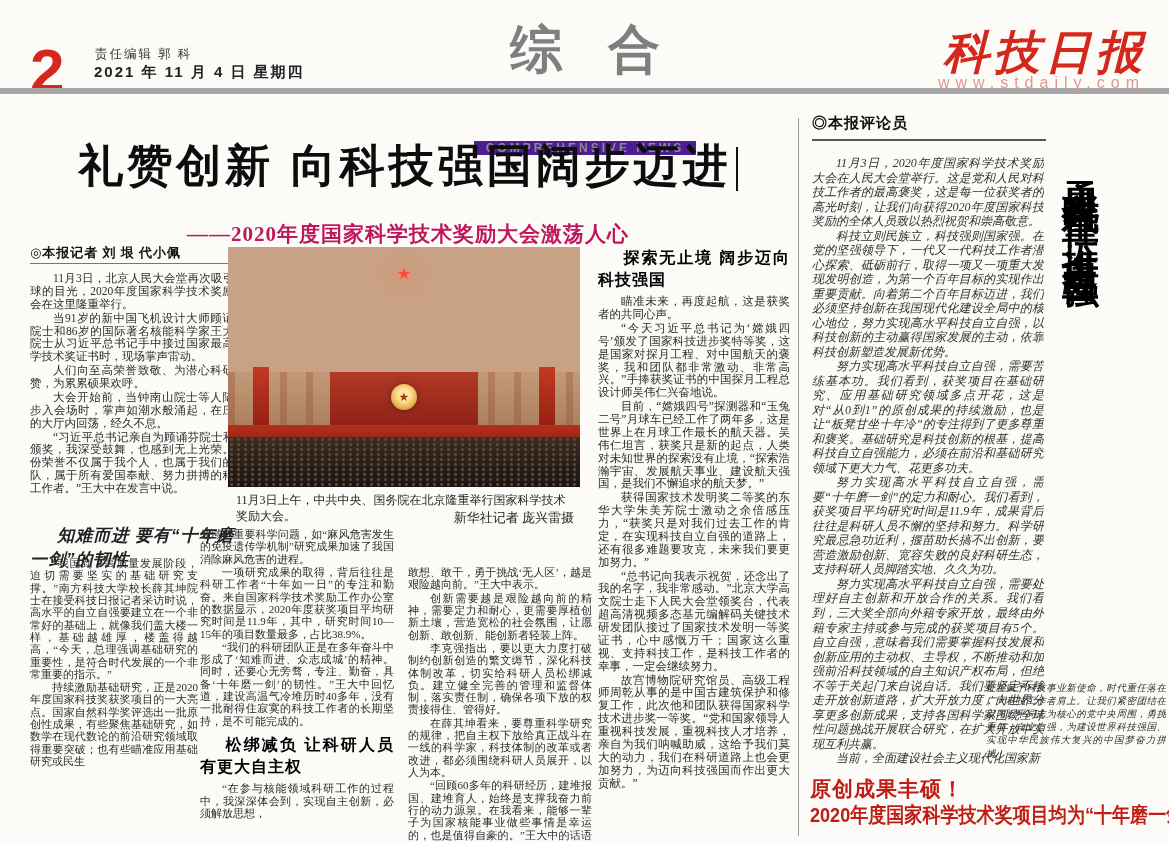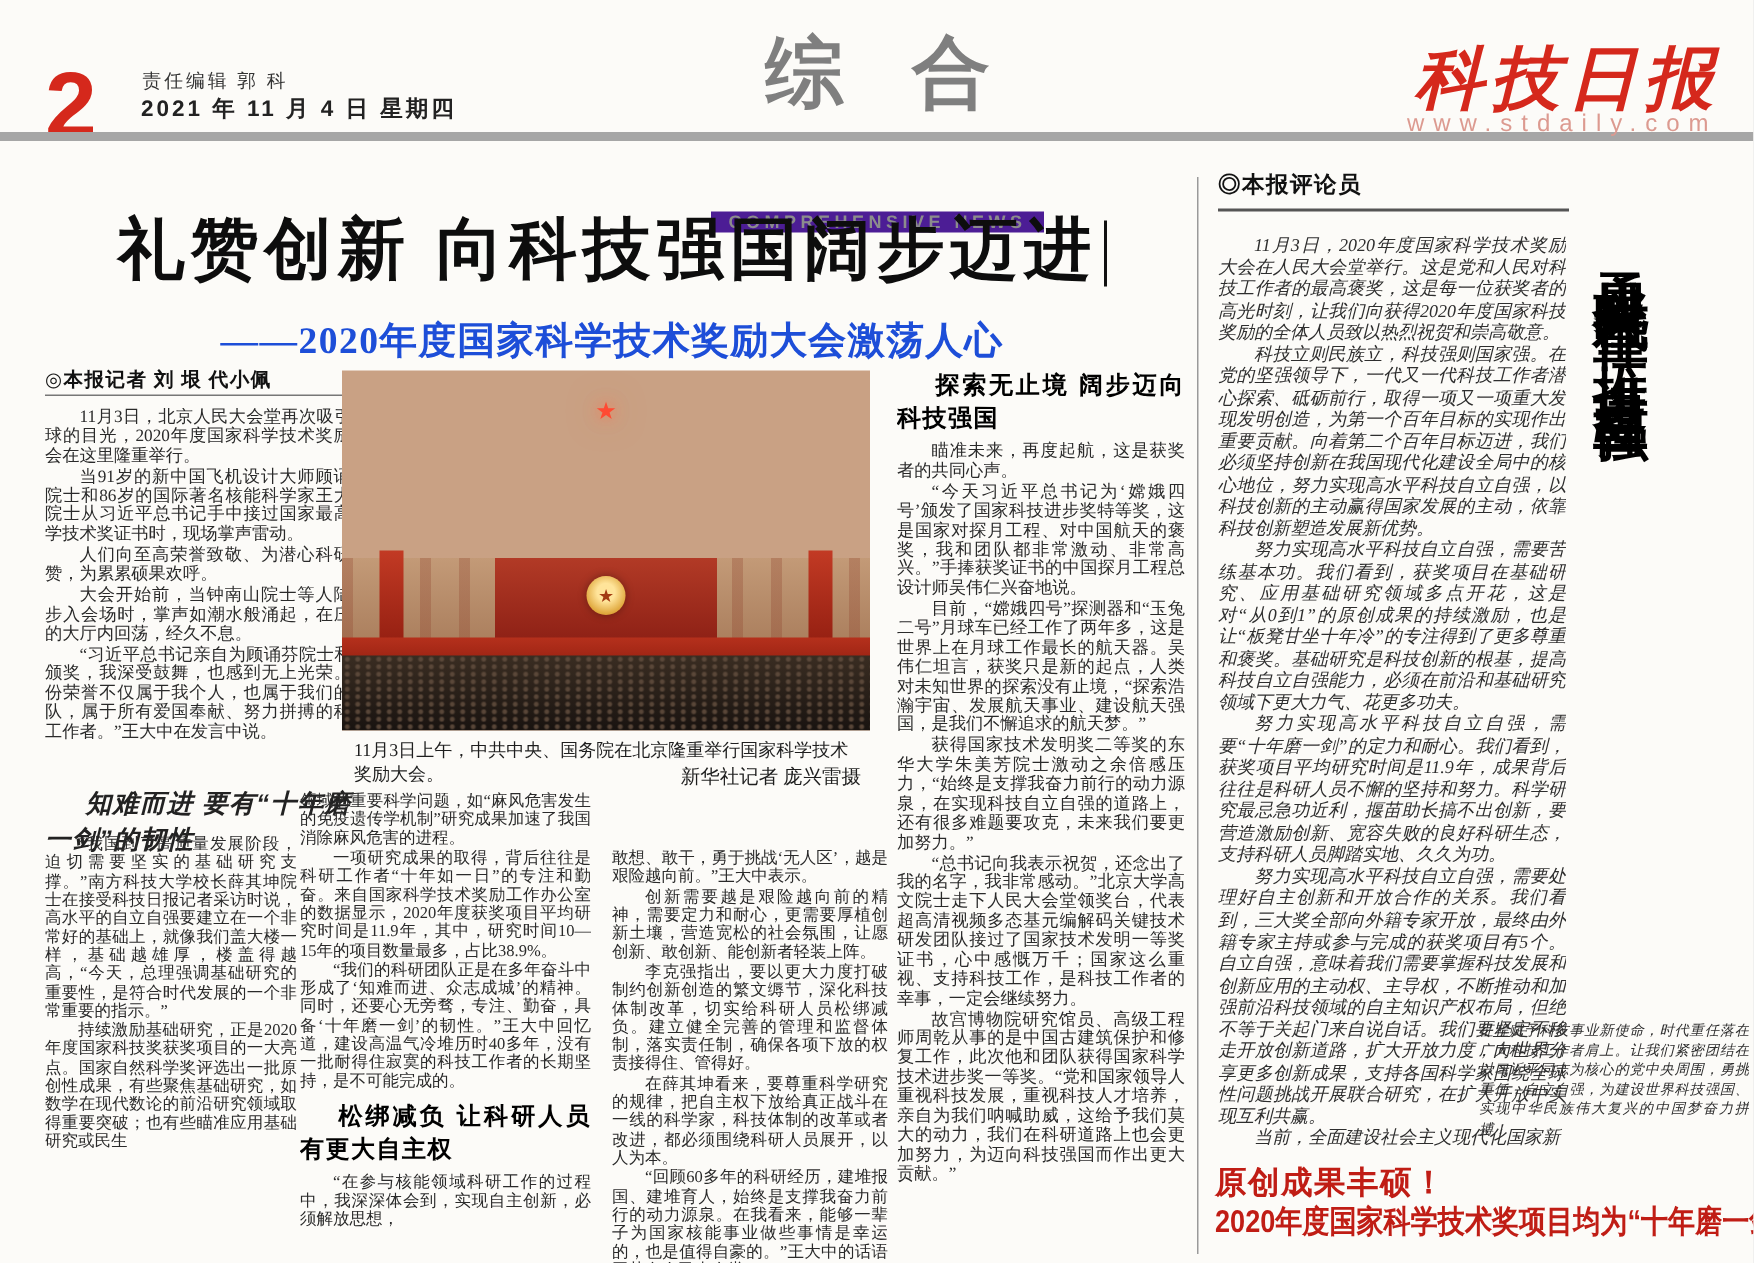--- a/index.html
+++ b/index.html
@@ -33,22 +33,22 @@
     font-style:italic;color:var(--accent);letter-spacing:5px;line-height:1.1;
     font-family:"Liberation Serif",serif;}
   .masthead-url{position:absolute;right:24px;top:74px;font-size:16px;color:#dc9a90;
     letter-spacing:6px;font-family:"Liberation Sans",sans-serif;}
   
   .headline{position:absolute;left:30px;top:140px;width:756px;text-align:center;
     font-family:"Liberation Sans",sans-serif;font-size:45px;font-weight:900;color:#0d0d0d;
     letter-spacing:4px;line-height:1.15;white-space:nowrap;}
   .headline-cursor{display:inline-block;width:2px;height:44px;background:#111;
     vertical-align:middle;margin-left:4px;}
-  .sub-headline{position:absolute;left:30px;top:210px;width:756px;text-align:center;
-    font-size:25px;font-weight:bold;color:#1d4ed8;letter-spacing:1px;}
+  .sub-headline{position:absolute;left:30px;top:220px;width:756px;text-align:center;
+    font-size:21px;font-weight:bold;color:#be185d;letter-spacing:1px;}
   .byline{position:absolute;left:30px;top:244px;width:216px;font-size:13px;font-weight:bold;
     color:#111;letter-spacing:1px;}
   .byline-rule{position:absolute;left:30px;top:263px;width:216px;height:1px;background:#777;}
   .body-col{position:absolute;font-size:11.5px;line-height:1.12;text-align:justify;
     overflow:hidden;color:#2a2a2a;}
   .body-col p{margin:0 0 1px 0;text-indent:2em;}
   .no-indent-first p:first-child{text-indent:0;}
   .col-subhead{font-family:"Liberation Sans",sans-serif;font-weight:bold;font-size:16px;
     line-height:1.35;color:#000;margin:7px 0 5px 0;text-indent:1.6em;letter-spacing:1px;}
   #col-top-left{left:30px;top:272px;width:216px;height:226px;}
@@ -192,21 +192,21 @@
       <p>“回顾60多年的科研经历，建堆报国、建堆育人，始终是支撑我奋力前行的动力源泉。在我看来，能够一辈子为国家核能事业做些事情是幸运的，也是值得自豪的。”王大中的话语回荡在人民大会堂。</p>
     </div>
 
   <div class="body-col" id="col-right">
     <div class="col-subhead">探索无止境 阔步迈向科技强国</div>
     <div>
 
     <p>瞄准未来，再度起航，这是获奖者的共同心声。</p>
         <p>“今天习近平总书记为‘嫦娥四号’颁发了国家科技进步奖特等奖，这是国家对探月工程、对中国航天的褒奖，我和团队都非常激动、非常高兴。”手捧获奖证书的中国探月工程总设计师吴伟仁兴奋地说。</p>
         <p>目前，“嫦娥四号”探测器和“玉兔二号”月球车已经工作了两年多，这是世界上在月球工作最长的航天器。吴伟仁坦言，获奖只是新的起点，人类对未知世界的探索没有止境，“探索浩瀚宇宙、发展航天事业、建设航天强国，是我们不懈追求的航天梦。”</p>
-        <p>获得国家技术发明奖二等奖的东华大学朱美芳院士激动之余倍感压力，“始终是支撑我奋力前行的动力源泉，在实现科技自立自强的道路上，还有很多难题要攻克，未来我们要更加努力。”</p>
+        <p>获得国家技术发明奖二等奖的东华大学朱美芳院士激动之余倍感压力，“获奖只是对我们过去工作的肯定，在实现科技自立自强的道路上，还有很多难题要攻克，未来我们要更加努力。”</p>
         <p>“总书记向我表示祝贺，还念出了我的名字，我非常感动。”北京大学高文院士走下人民大会堂领奖台，代表超高清视频多态基元编解码关键技术研发团队接过了国家技术发明一等奖证书，心中感慨万千；国家这么重视、支持科技工作，是科技工作者的幸事，一定会继续努力。</p>
         <p>故宫博物院研究馆员、高级工程师周乾从事的是中国古建筑保护和修复工作，此次他和团队获得国家科学技术进步奖一等奖。“党和国家领导人重视科技发展，重视科技人才培养，亲自为我们呐喊助威，这给予我们莫大的动力，我们在科研道路上也会更加努力，为迈向科技强国而作出更大贡献。”</p>
       </div>
 
   </div>
 
   <div class="v-divider"></div>
   <div class="comment-header">◎本报评论员</div>
   <div class="comment-rule"></div>
   <div class="comment-col">

